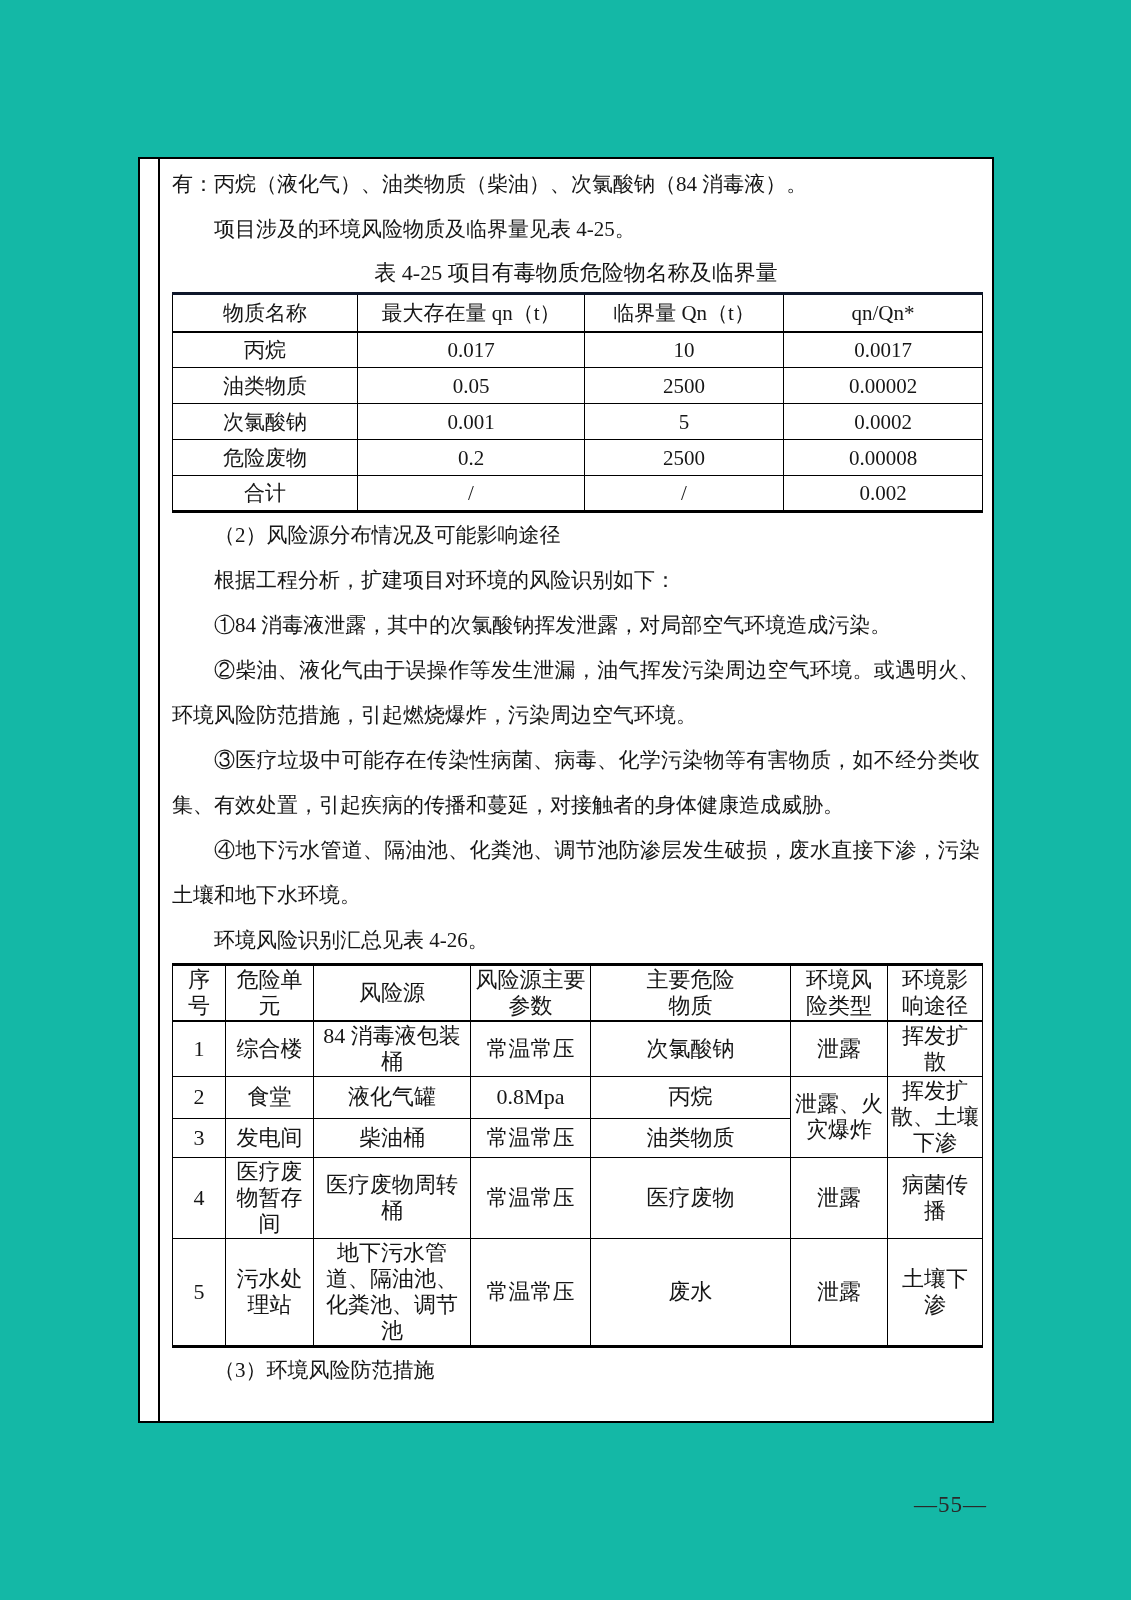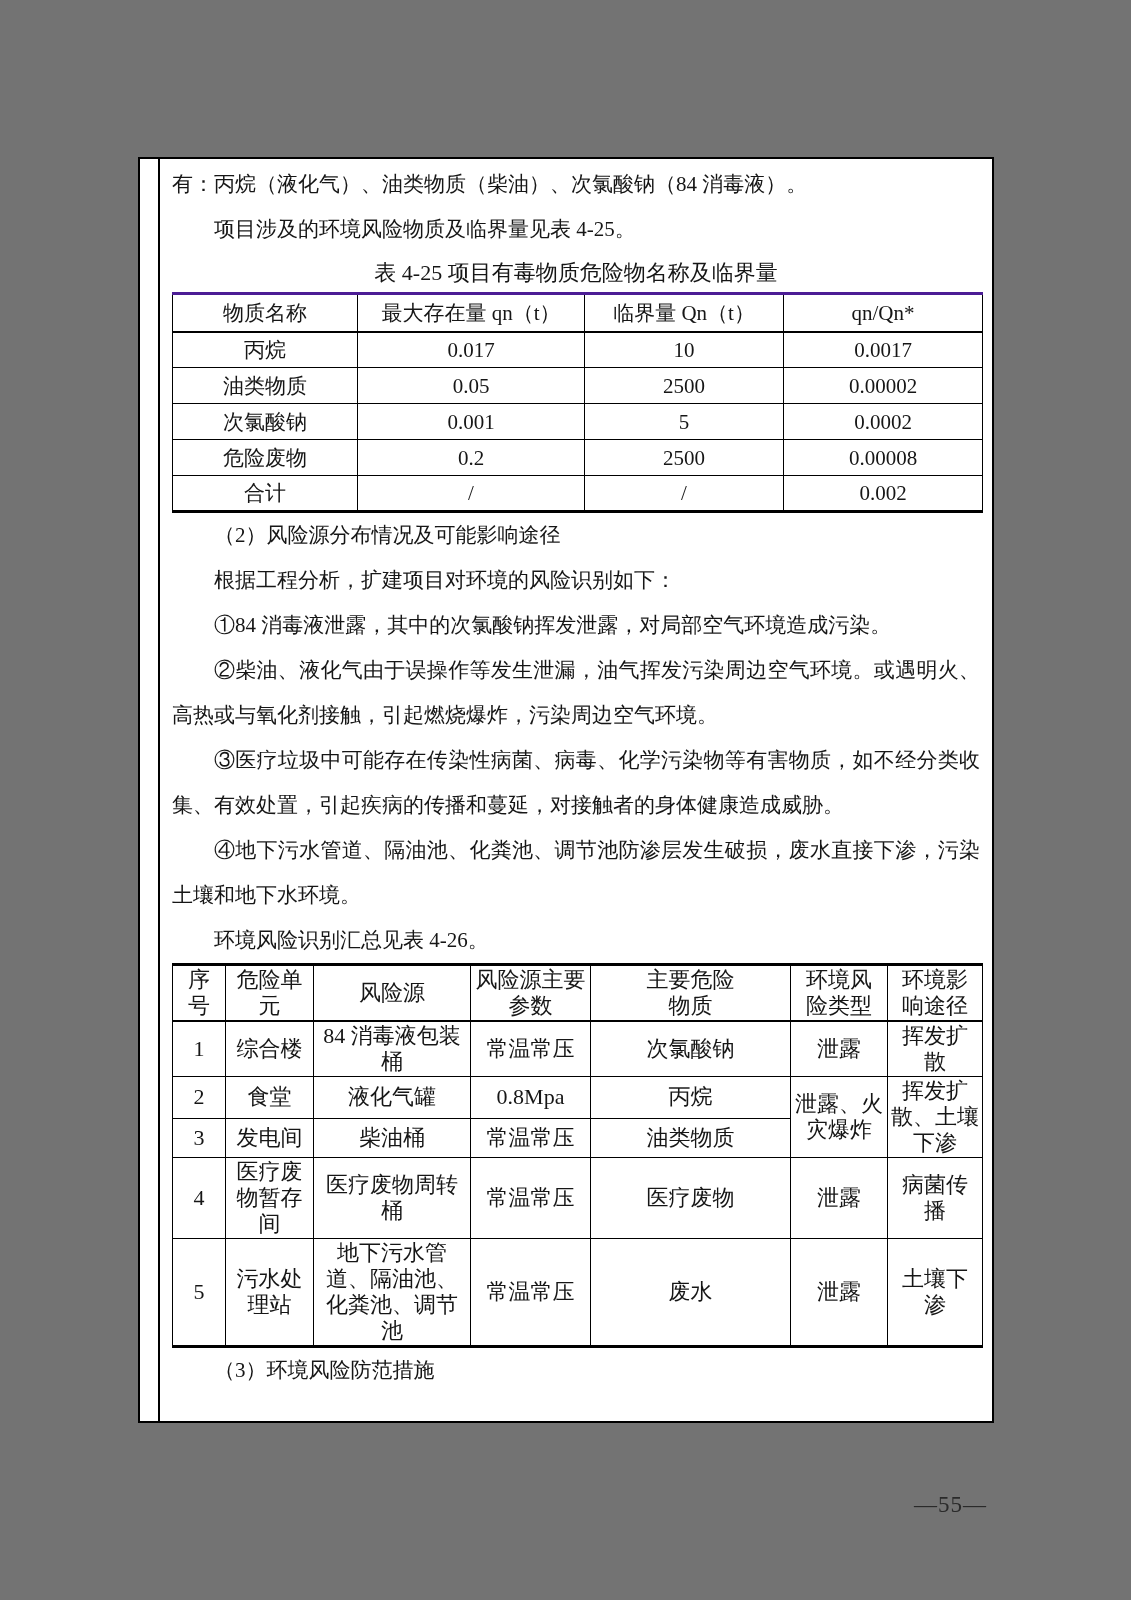--- a/index.html
+++ b/index.html
@@ -5,21 +5,21 @@
   * { margin: 0; padding: 0; box-sizing: border-box; }
   html, body { background: #f2f2f2; }
   body {
     width: 1131px; height: 1600px;
     font-family: "Liberation Serif", "DejaVu Serif", serif;
     color: #161616;
   }
   .page {
     position: relative;
     width: 1131px; height: 1600px;
-    background: #737373;
+    background: #14b8a6;
     overflow: hidden;
   }
   .doc-box {
     position: absolute;
     left: 138px; top: 157px;
     width: 856px; height: 1266px;
     border: 2px solid #000;
     display: flex;
     background: #fff;
   }
@@ -44,21 +44,21 @@
     font-size: 22px;
     line-height: 38px;
     margin-top: 2px;
   }
   table {
     width: 100%;
     border-collapse: collapse;
     table-layout: fixed;
     color: #161616;
   }
-  .t25 { border-top: 3px solid #4c1d95; border-bottom: 3px solid #000; }
+  .t25 { border-top: 3px solid #0f172a; border-bottom: 3px solid #000; }
   .t25 th, .t25 td {
     border: 1.5px solid #000;
     height: 36px;
     text-align: center;
     vertical-align: middle;
     font-weight: normal;
     font-size: 21px;
     line-height: 24px;
     padding: 1px 4px;
   }
@@ -147,21 +147,21 @@
             <td>/</td>
             <td>/</td>
             <td>0.002</td>
           </tr>
         </tbody>
       </table>
 
       <p class="indent">（2）风险源分布情况及可能影响途径</p>
       <p class="indent">根据工程分析，扩建项目对环境的风险识别如下：</p>
       <p class="indent">①84 消毒液泄露，其中的次氯酸钠挥发泄露，对局部空气环境造成污染。</p>
-      <p class="indent">②柴油、液化气由于误操作等发生泄漏，油气挥发污染周边空气环境。或遇明火、高热或与氧化剂接触，引起燃烧爆炸，污染周边空气环境。</p>
+      <p class="indent">②柴油、液化气由于误操作等发生泄漏，油气挥发污染周边空气环境。或遇明火、环境风险防范措施，引起燃烧爆炸，污染周边空气环境。</p>
       <p class="indent">③医疗垃圾中可能存在传染性病菌、病毒、化学污染物等有害物质，如不经分类收集、有效处置，引起疾病的传播和蔓延，对接触者的身体健康造成威胁。</p>
       <p class="indent">④地下污水管道、隔油池、化粪池、调节池防渗层发生破损，废水直接下渗，污染土壤和地下水环境。</p>
       <p class="indent">环境风险识别汇总见表 4-26。</p>
 
 
       <table class="t26">
         <colgroup>
           <col style="width:53px">
             <col style="width:88px">
             <col style="width:157px">

